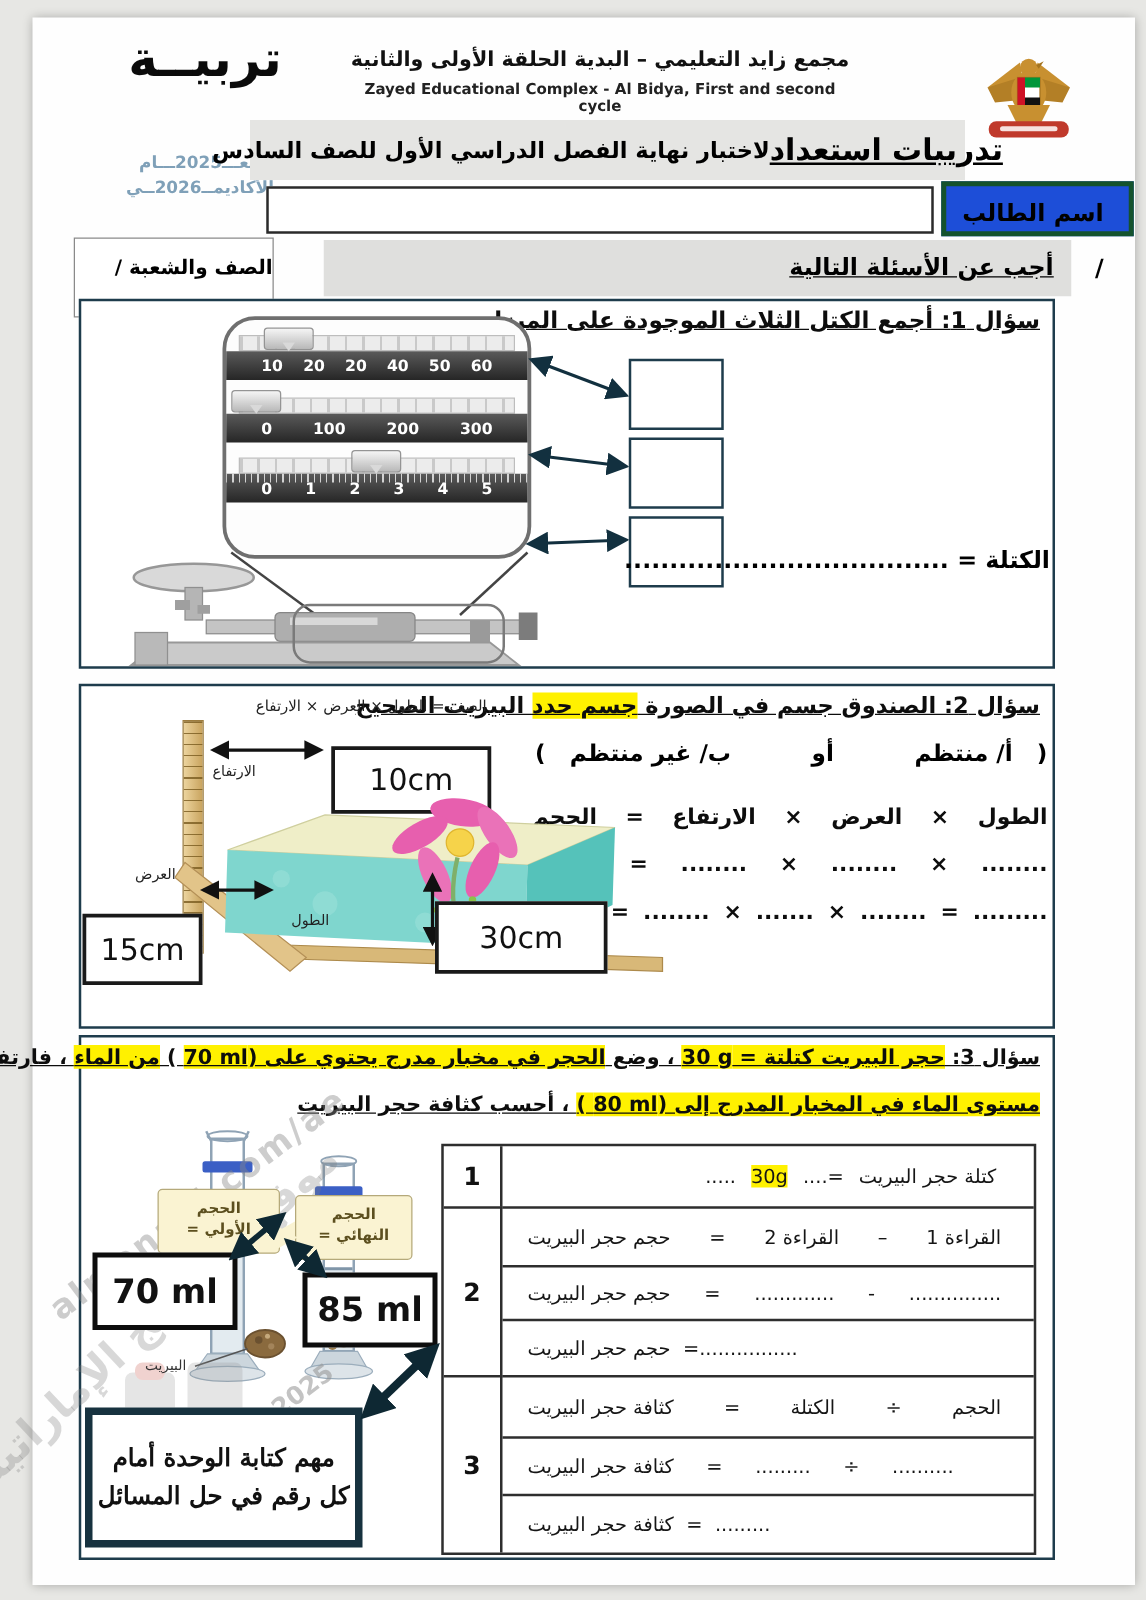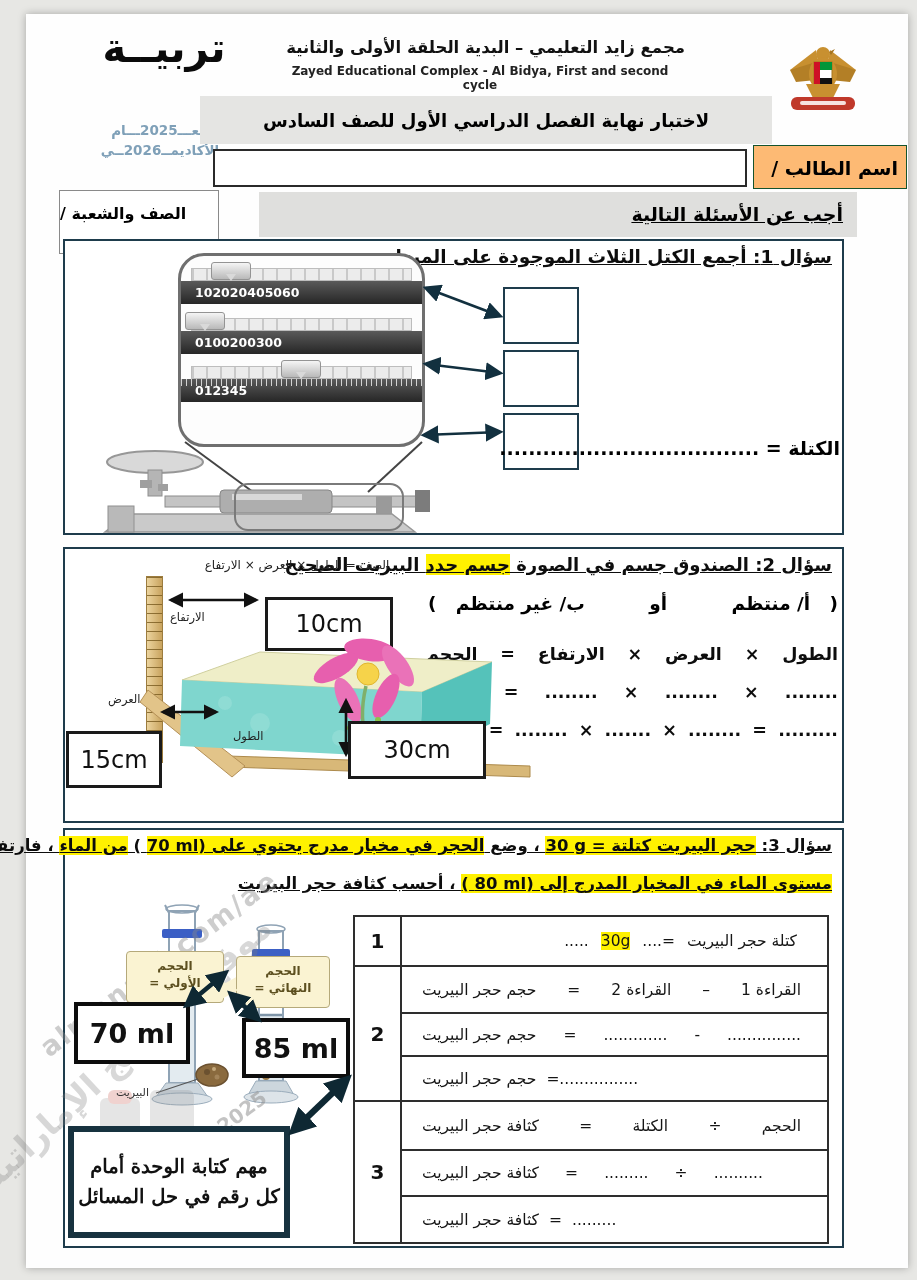--- a/index.html
+++ b/index.html
@@ -5,40 +5,40 @@
   *{margin:0;padding:0;box-sizing:border-box}
   html,body{width:917px;height:1280px;background:#e7e7e4;font-family:"DejaVu Sans",sans-serif;overflow:hidden}
   #canvas{position:relative;width:917px;height:1280px}
   .paper{position:absolute;left:26px;top:14px;width:882px;height:1254px;background:#fefefe;box-shadow:0 0 8px rgba(0,0,0,.28)}
   .abs{position:absolute}
   .rtl{direction:rtl;unicode-bidi:embed}
   .hl{background:#fff100}
   
   .moe-logo{left:68px;top:30px;width:192px;text-align:center;font-weight:900;font-size:40px;line-height:.92;color:#0b0b0b;letter-spacing:-1px}
   .moe-year{left:80px;top:120px;width:160px;text-align:center;font-size:13.5px;font-weight:bold;color:#7fa0b8;line-height:1.5}
-  .school-ar{left:275px;top:38px;width:410px;font-size:16.5px;font-weight:bold;color:#111}
+  .school-ar{left:275px;top:38px;width:410px;text-align:center;font-size:16.5px;font-weight:bold;color:#111}
   .school-en{left:275px;top:64px;width:410px;text-align:center;font-size:12px;font-weight:bold;color:#222}
   .title-bar{left:200px;top:96px;width:572px;height:48px;background:#e5e5e3;display:flex;align-items:center;justify-content:center;direction:rtl;white-space:nowrap}
   .title-big{font-size:24px;font-weight:bold;text-decoration:underline}
   .title-rest{font-size:18px;font-weight:bold}
   .name-input{left:213px;top:149px;width:534px;height:38px;border:2px solid #2a2a2a;background:#fff}
-  .name-label{left:753px;top:145px;width:154px;height:44px;border:1px solid #14532d;background:#fdba74;direction:rtl;font-size:19px;font-weight:bold;line-height:44px;padding-right:8px}
+  .name-label{left:753px;top:145px;width:154px;height:44px;border:4px solid #14532d;background:#1d4ed8;direction:rtl;font-size:19px;font-weight:bold;line-height:44px;padding-right:20px}
   .prompt-bar{left:259px;top:192px;width:598px;height:45px;background:#dfdfdd;direction:rtl;font-size:19px;font-weight:bold;line-height:45px;padding-right:14px;text-decoration:underline}
-  .class-box{left:59px;top:190px;width:160px;height:64px;border:1px solid #8a8a8a;background:#fff;direction:rtl;text-align:left;font-size:16px;font-weight:bold;line-height:46px}
+  .class-box{left:59px;top:190px;width:160px;height:64px;border:1px solid #8a8a8a;background:#fff;direction:rtl;text-align:right;font-size:16px;font-weight:bold;line-height:46px}
   
   .qbox{border:2.5px solid #1e3c4c;background:#fff}
   .q1{left:63px;top:239px;width:781px;height:296px}
   .q2{left:63px;top:547px;width:781px;height:276px}
   .q3{left:63px;top:828px;width:781px;height:420px}
   .qtitle{direction:rtl;font-weight:bold;text-decoration:underline;white-space:nowrap;color:#0d0d0d}
   
   .q1-title{right:85px;top:246px;font-size:18.5px}
   .panel{left:178px;top:253px;width:247px;height:194px;border:3px solid #6f6f6f;border-radius:26px;background:#fdfdfd}
   .b-light{position:absolute;left:10px;right:10px;height:13px;background:repeating-linear-gradient(90deg,#c9c9c9 0 2px,#ececec 2px 14px);border:1px solid #bdbdbd}
-  .b-dark{position:absolute;left:0;right:0;height:23px;background:linear-gradient(#5a5a5a,#262626);display:flex;direction:ltr;align-items:center;padding:0 14px;color:#fff;font-size:12.5px;font-weight:bold}
+  .b-dark{position:absolute;left:0;right:0;height:23px;background:linear-gradient(#5a5a5a,#262626);display:flex;direction:ltr;justify-content:space-between;align-items:center;padding:0 28px;color:#fff;font-size:12.5px;font-weight:bold}
   .b-ticks{position:absolute;left:0;right:0;height:7px;background:repeating-linear-gradient(90deg,rgba(255,255,255,.75) 0 1px,transparent 1px 5px)}
   .slider{position:absolute;width:40px;height:18px;background:linear-gradient(#f5f5f5,#b9b9b9);border:1px solid #949494;border-radius:3px;z-index:2}
   .slider::after{content:"";position:absolute;left:50%;bottom:-7px;transform:translateX(-50%);border:5px solid transparent;border-top:7px solid #d9d9d9}
   .ansbox{left:503px;width:76px;height:57px;border:2.5px solid #1e3c4c;background:#fff}
   .mass-line{left:540px;top:437px;width:300px;direction:rtl;font-size:19px;font-weight:bold;white-space:nowrap}
   
   .q2-title{right:85px;top:554px;font-size:18px}
   .q2-options{left:428px;top:593px;width:410px;direction:rtl;text-align:center;font-size:18.5px;font-weight:bold;white-space:nowrap}
   .q2-rows{left:426px;top:641px;width:412px}
   .f2row{display:flex;direction:ltr;justify-content:space-between;align-items:center;height:26px;margin-bottom:12px;font-size:17.5px;font-weight:bold;color:#0d0d0d}
@@ -110,20 +110,21 @@
       <rect x="28" y="22" width="6" height="24" fill="#ce1126"></rect>
       <rect x="34" y="22" width="12" height="8" fill="#009639"></rect>
       <rect x="34" y="38" width="12" height="8" fill="#111"></rect>
       <polygon points="20,44 54,44 47,58 27,58" fill="#c89030"></polygon>
       <rect x="5" y="57" width="64" height="13" rx="6" fill="#c0392b"></rect>
       <rect x="14" y="61" width="46" height="4" rx="2" fill="rgba(255,255,255,.85)"></rect>
     </svg>
   </div>
 
   <div class="abs title-bar">
+    <span class="title-big">تدريبات استعداد</span>
     <span class="title-rest"> لاختبار نهاية الفصل  الدراسي الأول للصف  السادس</span>
   </div>
 
   <div class="abs name-input"></div>
   <div class="abs name-label">اسم الطالب /</div>
 
   <div class="abs prompt-bar">أجب عن الأسئلة التالية</div>
   <div class="abs class-box">الصف والشعبة /</div>
 
   <div class="abs qbox q1"></div>

